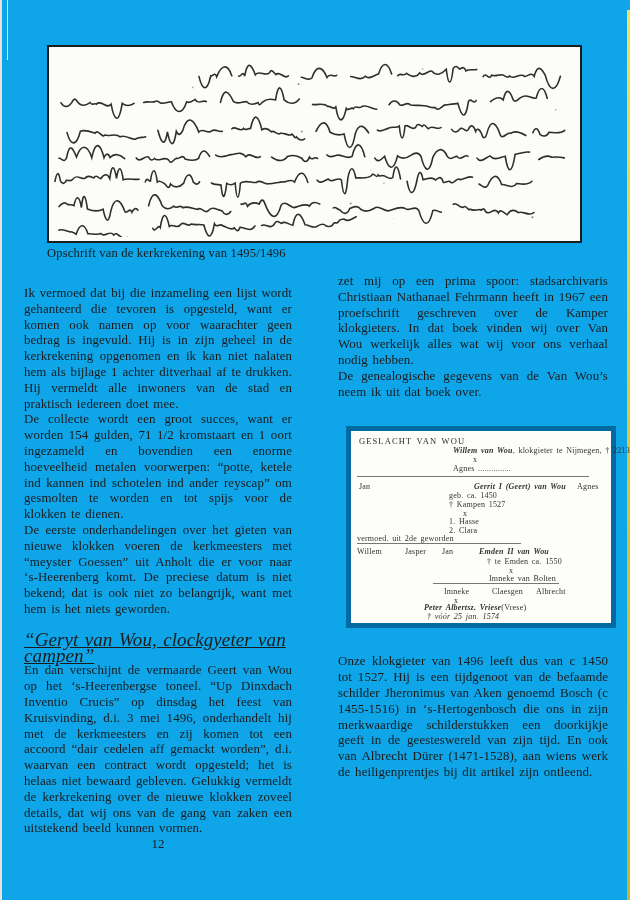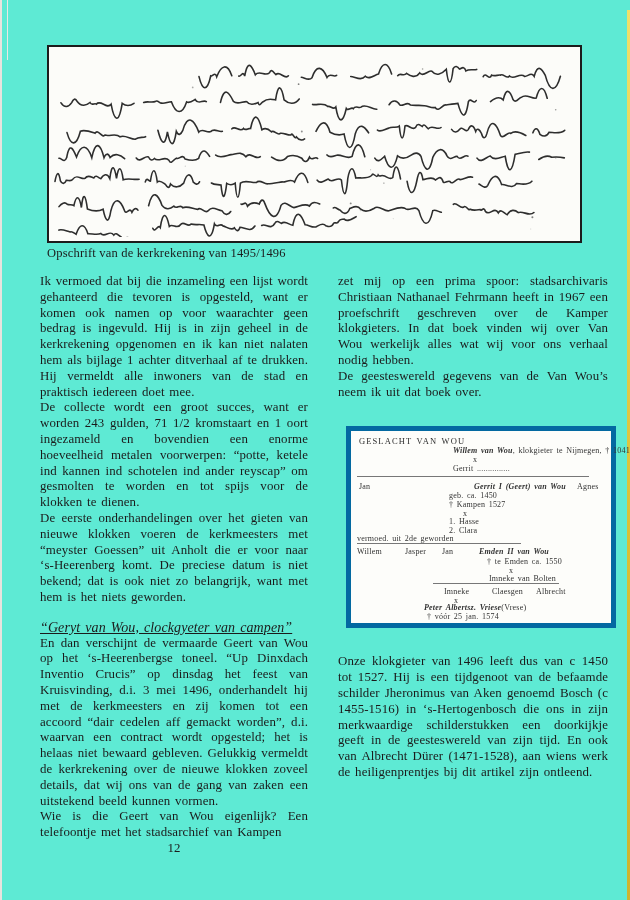--- a/index.html
+++ b/index.html
@@ -1,44 +1,44 @@
 <!DOCTYPE html>
 <html><head>
 <meta charset="utf-8">
 <style>
   html,body{margin:0;padding:0;background:#e8e8e8;}
   .page{
     position:relative;width:630px;height:900px;margin:0 auto;
-    background:#5eead4;overflow:hidden;
+    background:#0ea5e9;overflow:hidden;
     font-family:"Liberation Serif","DejaVu Serif",serif;color:#1b1b1b;
   }
   
   .edge-left{position:absolute;left:0;top:0;width:2px;height:100%;background:#e9e3de;}
   .edge-left2{position:absolute;left:7px;top:0;width:1px;height:60px;background:#ece8e2;}
   .edge-right{position:absolute;right:0;top:10px;width:3px;height:890px;
     background:linear-gradient(#f0e06a,#d9bf35 60%,#cdb32e);}
   
   .figure{
     position:absolute;left:47px;top:45px;width:531px;height:194px;
     border:2px solid #1c1c1c;background:#fcfcf9;
   }
   .figure svg{display:block;}
   .caption{
     position:absolute;left:47px;top:246px;width:400px;
     font-size:12.5px;letter-spacing:0.2px;
   }
   
   .col{position:absolute;top:274px;text-align:justify;
     font-size:12.9px;line-height:15.8px;word-spacing:1.4px;letter-spacing:0.1px;}
-  .col-left{left:40px;width:268px;}
+  .col-left{left:24px;width:268px;margin-top:12px;}
   .col-right{left:322px;width:270px;margin-left:16px;}
   .col p{margin:0;}
   .heading{
     margin-top:14px !important;font-style:italic;text-decoration:underline;
-    font-size:14px;text-align:left;
+    font-size:19px;text-align:left;
   }
   .pagenum{margin:0;text-align:center;}
   
   .gbox{
     position:relative;width:260px;height:192px;margin:26px 0 26px 8px;
     border:5px solid #0369a1;background:#fdfdfa;
     font-size:8px;line-height:9px;letter-spacing:0.2px;color:#333;
   }
   .gbox span{position:absolute;white-space:nowrap;}
   .gbox .rule{position:absolute;height:0;border-top:1px solid #777;}
@@ -75,38 +75,37 @@
         <circle cx="301.7" cy="156.4" r="0.97" fill="#1c1c1c" opacity="0.51"></circle>
         <circle cx="344.2" cy="171.8" r="0.44" fill="#1c1c1c" opacity="0.34"></circle>
         <circle cx="481.8" cy="182.0" r="0.43" fill="#1c1c1c" opacity="0.34"></circle>
         <circle cx="143.7" cy="40.4" r="0.86" fill="#1c1c1c" opacity="0.36"></circle>
       </svg>
   </div>
   <div class="caption">Opschrift van de kerkrekening van 1495/1496</div>
 
   <div class="col col-left">
     <p>Ik vermoed dat bij die inzameling een lijst wordt gehanteerd die tevoren is opgesteld, want er komen ook namen op voor waarachter geen bedrag is ingevuld. Hij is in zijn geheel in de kerkrekening opgenomen en ik kan niet nalaten hem als bijlage 1 achter ditverhaal af te drukken. Hij vermeldt alle inwoners van de stad en praktisch iedereen doet mee.</p>
-    <p>De collecte wordt een groot succes, want er worden 243 gulden, 71 1/2 kromstaart en 1 oort ingezameld en bovendien een enorme hoeveelheid metalen voorwerpen: “potte, ketele ind kannen ind schotelen ind ander reyscap” om gesmolten te worden en tot spijs voor de klokken te dienen.</p>
+    <p>De collecte wordt een groot succes, want er worden 154 gulden, 71 1/2 kromstaart en 1 oort ingezameld en bovendien een enorme hoeveelheid metalen voorwerpen: “potte, ketele ind kannen ind schotelen ind ander reyscap” om gesmolten te worden en tot spijs voor de klokken te dienen.</p>
     <p>De eerste onderhandelingen over het gieten van nieuwe klokken voeren de kerkmeesters met “meyster Goessen” uit Anholt die er voor naar ‘s-Heerenberg komt. De preciese datum is niet bekend; dat is ook niet zo belangrijk, want met hem is het niets geworden.</p>
     <p class="heading">“Geryt van Wou, clockgyeter van campen”</p>
     <p>En dan verschijnt de vermaarde Geert van Wou op het ‘s-Heerenbergse toneel. “Up Dinxdach Inventio Crucis” op dinsdag het feest van Kruisvinding, d.i. 3 mei 1496, onderhandelt hij met de kerkmeesters en zij komen tot een accoord “dair cedelen aff gemackt worden”, d.i. waarvan een contract wordt opgesteld; het is helaas niet bewaard gebleven. Gelukkig vermeldt de kerkrekening over de nieuwe klokken zoveel details, dat wij ons van de gang van zaken een uitstekend beeld kunnen vormen.</p>
-    <p>Wie is die Geert van Wou eigenlijk? Een telefoontje met het stadsarchief van Kampen</p>
     <p class="pagenum">12</p>
   </div>
 
   <div class="col col-right">
     <p>zet mij op een prima spoor: stadsarchivaris Christiaan Nathanael Fehrmann heeft in 1967 een proefschrift geschreven over de Kamper klokgieters. In dat boek vinden wij over Van Wou werkelijk alles wat wij voor ons verhaal nodig hebben.</p>
-    <p>De geesteswereld gegevens van de Van Wou’s neem ik uit dat boek over.</p>
+    <p>De genealogische gegevens van de Van Wou’s neem ik uit dat boek over.</p>
 
     <div class="gbox">
       <span class="gt" style="left:8px;top:6px;">GESLACHT VAN WOU</span>
 
-      <span style="left:102px;top:15px;"><i class="gname">Willem van Wou</i><span>, klokgieter te Nijmegen, † 1041</span></span>
+      <span style="left:102px;top:15px;"><i class="gname">Willem van Wou</i><span>, klokgieter te Nijmegen, † 2213</span></span>
       <span style="left:122px;top:24px;">x</span>
-      <span style="left:102px;top:33px;">Gerrit ...............</span>
+      <span style="left:102px;top:33px;">Agnes ...............</span>
 
       <div class="rule" style="left:6px;top:45px;width:232px;"></div>
 
       <span style="left:8px;top:51px;">Jan</span>
       <span class="gname" style="left:98px;top:51px;padding-left:25px;">Gerrit I (Geert) van Wou</span>
       <span style="left:226px;top:51px;">Agnes</span>
       <span style="left:98px;top:60px;">geb. ca. 1450</span>
       <span style="left:98px;top:69px;">† Kampen 1527</span>
       <span style="left:112px;top:78px;">x</span>
       <span style="left:98px;top:86px;">1. Hasse</span>
@@ -123,18 +122,18 @@
       <span style="left:158px;top:135px;">x</span>
       <span style="left:138px;top:143px;">Imneke van Bolten</span>
 
       <div class="rule" style="left:82px;top:152px;width:126px;"></div>
 
       <span style="left:93px;top:156px;">Imneke</span>
       <span style="left:141px;top:156px;">Claesgen</span>
       <span style="left:185px;top:156px;">Albrecht</span>
       <span style="left:103px;top:165px;">x</span>
       <span style="left:73px;top:172px;font-family:Liberation Serif, serif;"><i class="gname">Peter Albertsz. Vriese</i><span> (Vrese)</span></span>
-      <span style="left:76px;top:181px;">† vóór 25 jan. 1574</span>
+      <span style="left:76px;top:181px;font-style:italic;">† vóór 25 jan. 1574</span>
     </div>
 
     <p>Onze klokgieter van 1496 leeft dus van c 1450 tot 1527. Hij is een tijdgenoot van de befaamde schilder Jheronimus van Aken genoemd Bosch (c 1455-1516) in ‘s-Hertogenbosch die ons in zijn merkwaardige schilderstukken een doorkijkje geeft in de geesteswereld van zijn tijd. En ook van Albrecht Dürer (1471-1528), aan wiens werk de heiligenprentjes bij dit artikel zijn ontleend.</p>
   </div>
 </div>
 
 </body></html>

